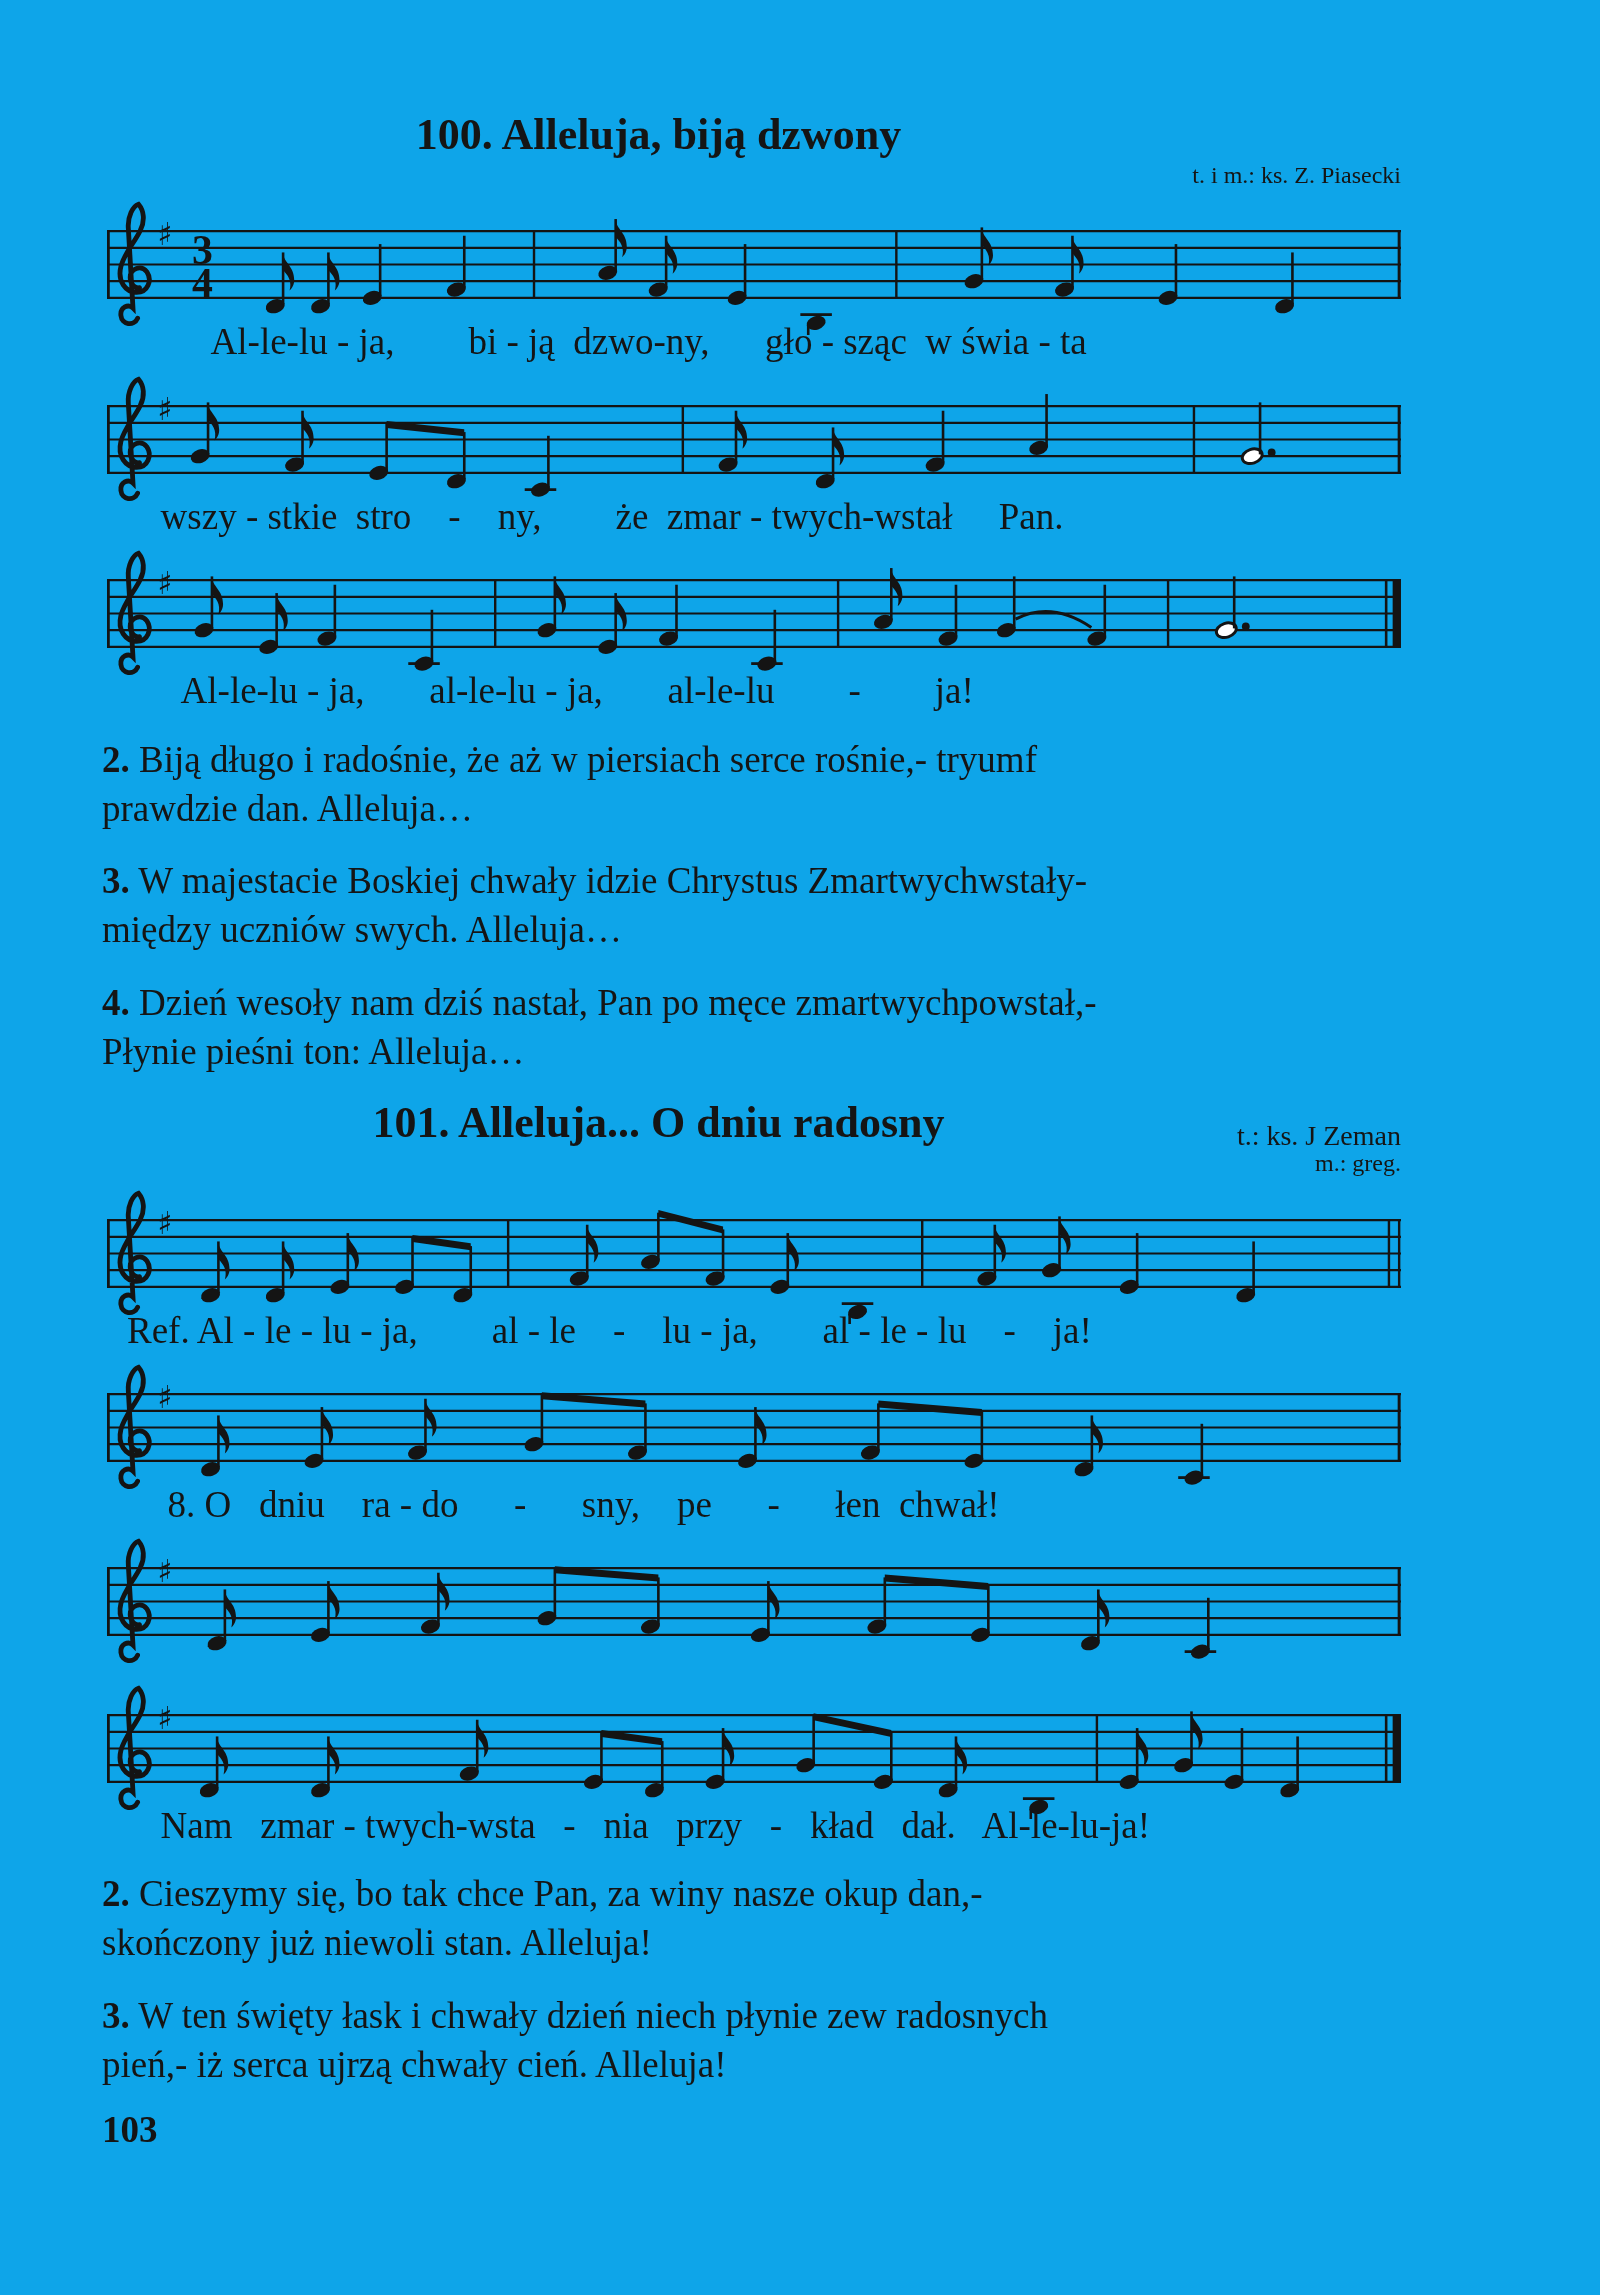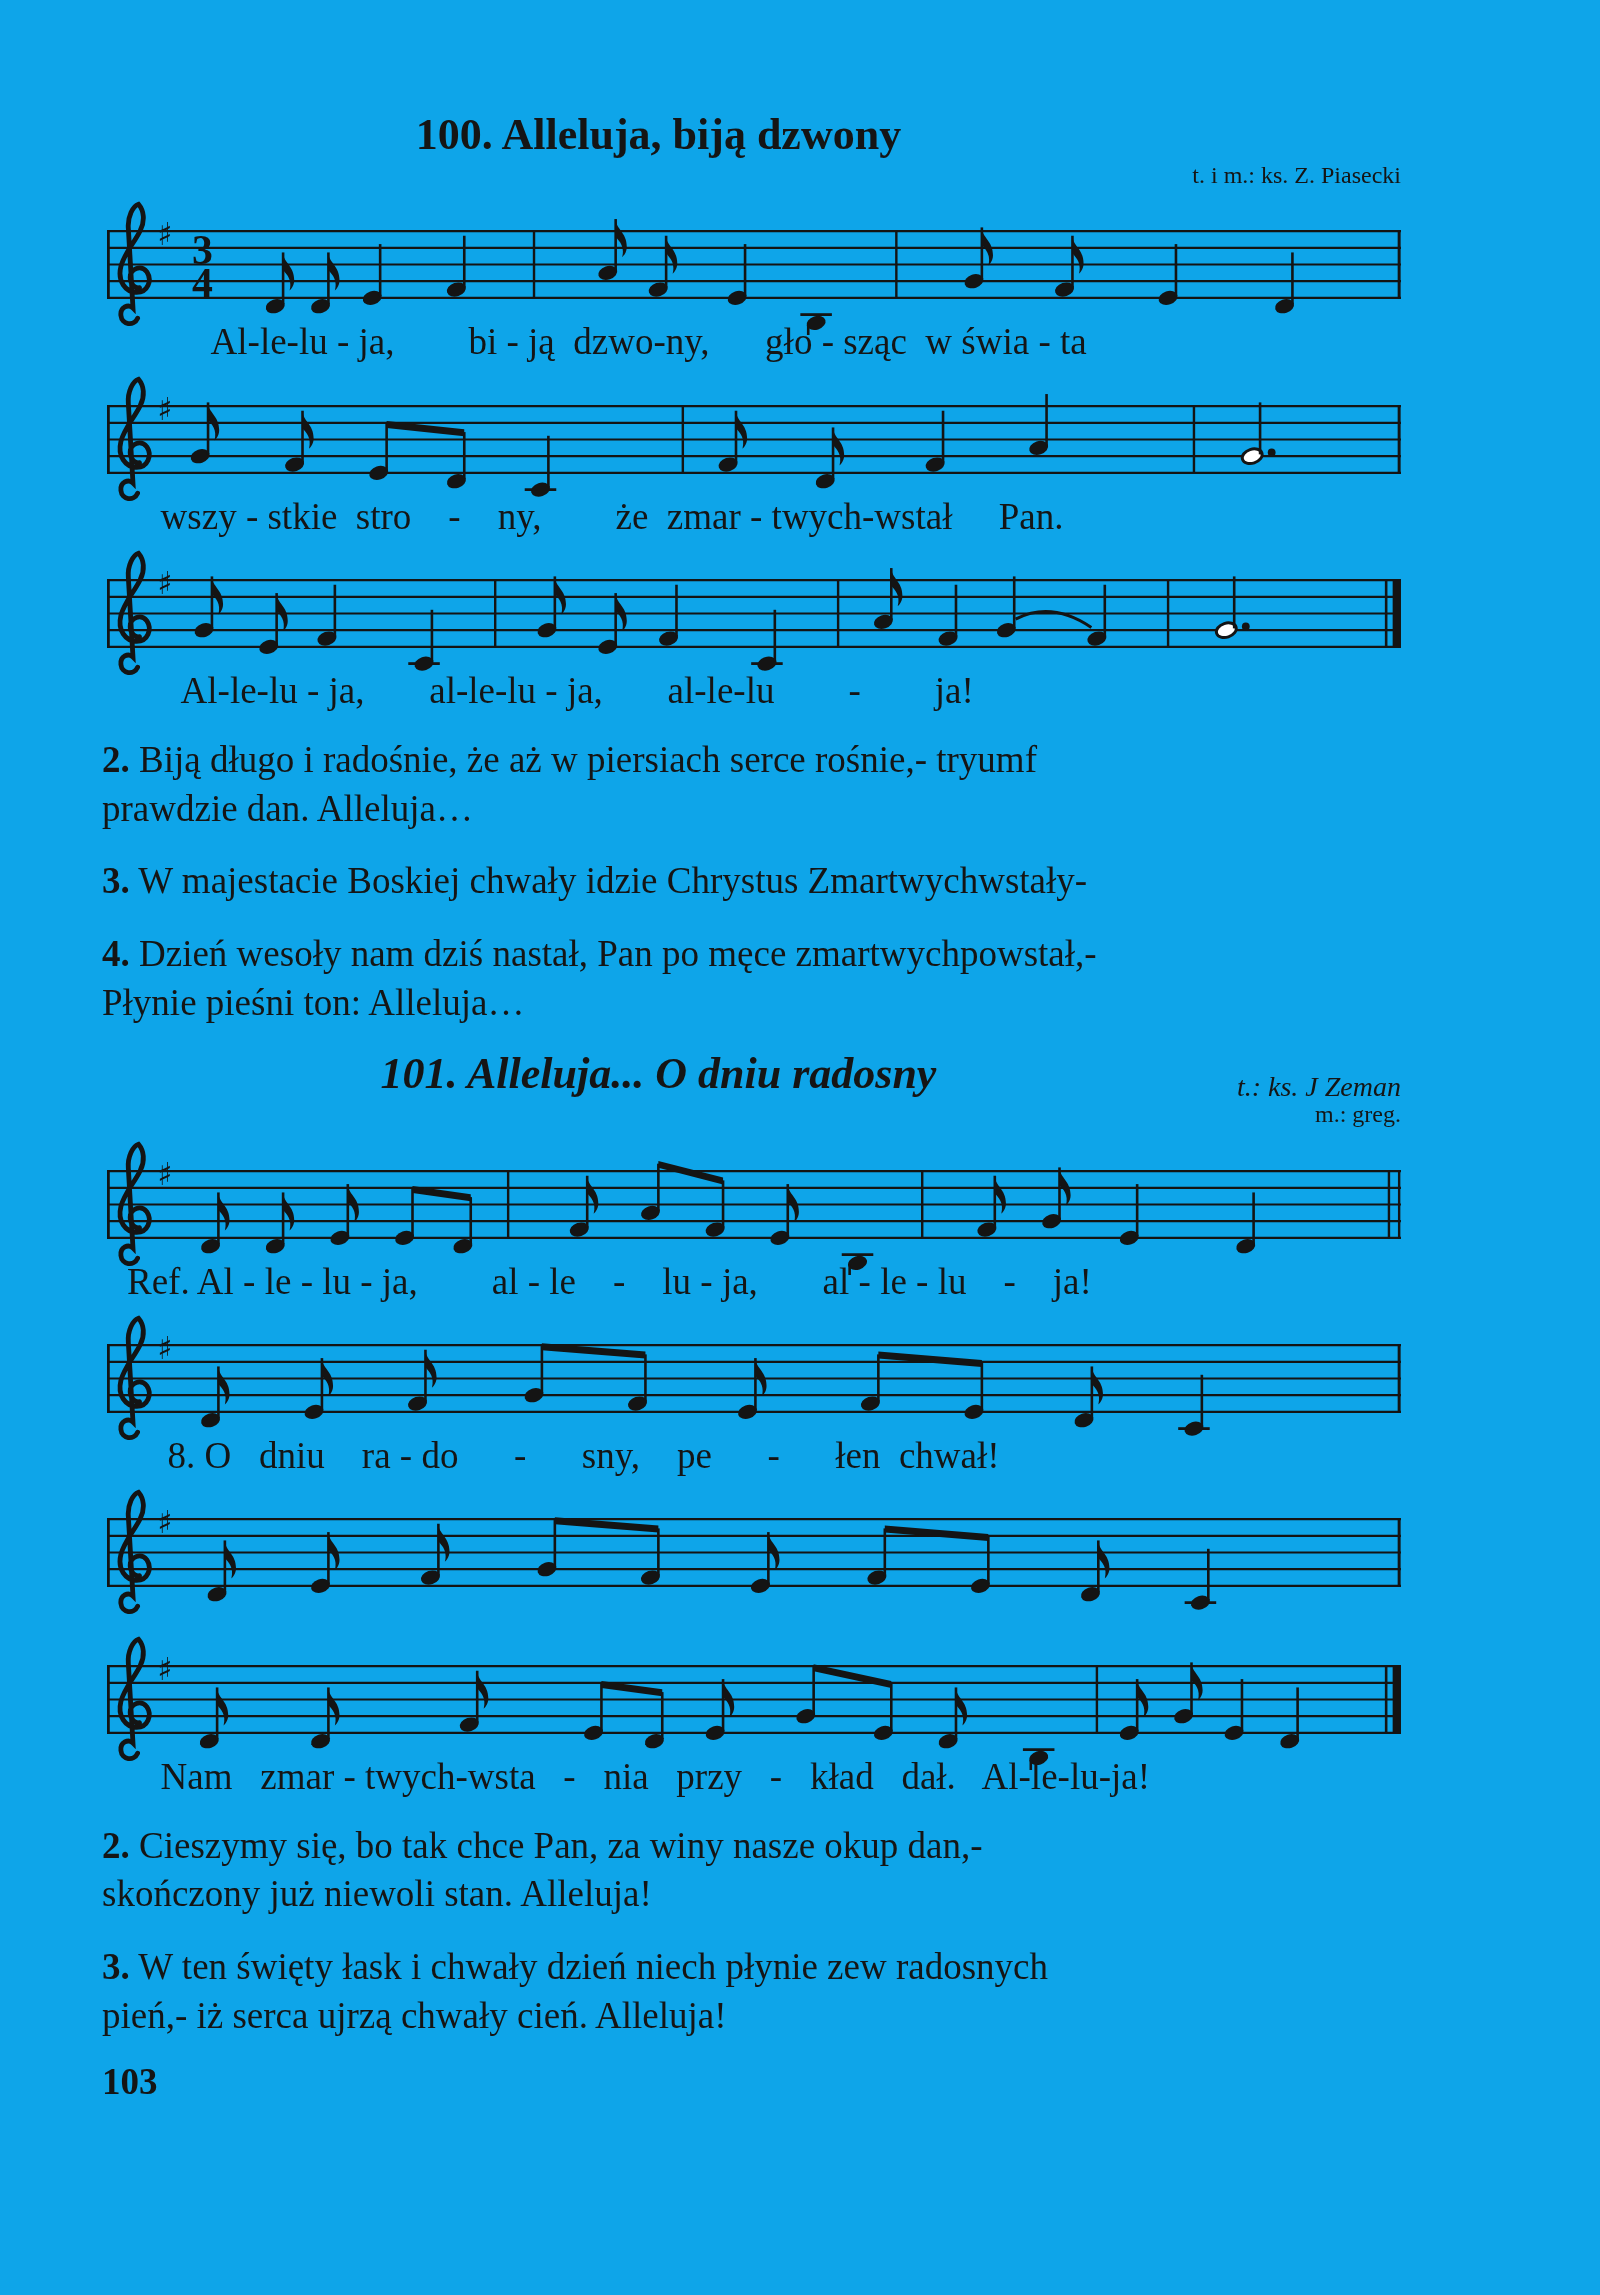--- a/index.html
+++ b/index.html
@@ -3,21 +3,21 @@
 <meta charset="utf-8">
 <style>
   html,body{margin:0;padding:0;background:#e8e8e8;}
   .page{
     width:1600px;height:2296px;background:#0ea5e9;color:#151515;
     box-sizing:border-box;padding:109px 97px 0 102px;position:relative;
     font-family:"Liberation Serif", serif;overflow:hidden;
   }
   .song-title{font-size:44px;font-weight:700;width:1113px;text-align:center;letter-spacing:0px;}
   .attr-row{width:1299px;text-align:right;font-size:24px;margin-top:1.9px;}
-  .song101-head{position:relative;width:1299px;margin-top:20.4px;font-style:italic;}
+  .song101-head{position:relative;width:1299px;margin-top:20.4px;}
   .song101-head .song-title{display:inline-block;}
   .attr-abs{position:absolute;right:0;bottom:-3.7px;font-size:28px;}
   .staff-block{margin-left:4.6px;width:1294px;margin-top:5.6px;}
   .staff-block svg{display:block;}
   .lyr{font-size:37px;white-space:pre;margin:-13px 0 3.7px 0;line-height:1.1;}
   .st1 .lyr{padding-left:104px}
   .st2 .lyr{padding-left:54px}
   .st3 .lyr{padding-left:74px}
   .st4 .lyr{padding-left:20.4px}
   .st5 .lyr{padding-left:61px}
@@ -198,20 +198,21 @@
 
   <div class="verses">
     <div class="verse">
       <span class="vnum">2.</span>
       <span>Biją długo i radośnie, że aż w piersiach serce rośnie,- tryumf</span>
       <div>prawdzie dan. Alleluja…</div>
     </div>
     <div class="verse">
       <span class="vnum">3.</span>
       <span>W majestacie Boskiej chwały idzie Chrystus Zmartwychwstały-</span>
+      <div>między uczniów swych. Alleluja…</div>
     </div>
     <div class="verse">
       <span class="vnum">4.</span>
       <span>Dzień wesoły nam dziś nastał, Pan po męce zmartwychpowstał,-</span>
       <div>Płynie pieśni ton: Alleluja…</div>
     </div>
   </div>
 
   <div class="song101-head">
     <div class="song-title">101. Alleluja... O dniu radosny</div>

